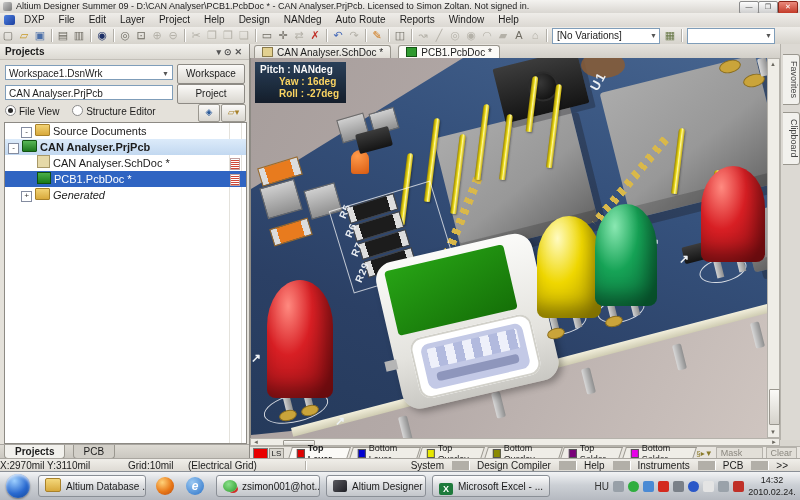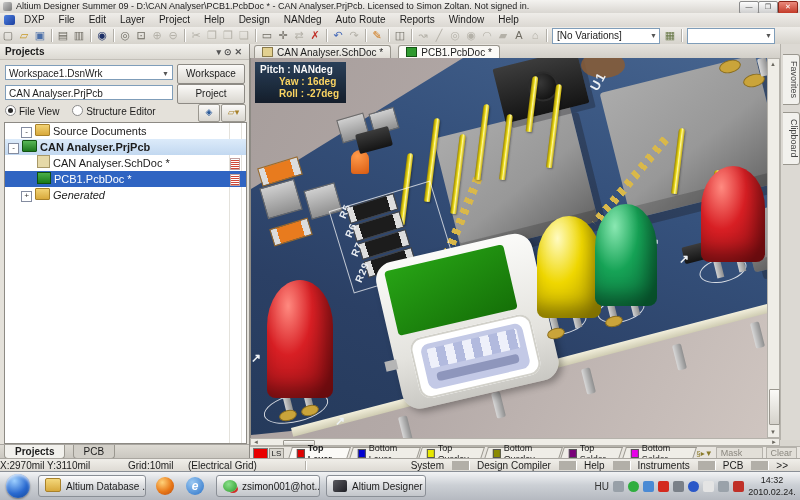--- a/index.html
+++ b/index.html
@@ -460,20 +460,21 @@
     </div>
   </div>
 
   <div class="abs" id="taskbar">
     <div id="startorb"></div>
     <div class="tkbtn" style="left:38px;width:108px;"><span class="tkico ico-folder"></span><span>Altium Database ...</span></div>
     <div class="qlico" id="ql-wmp" style="left:156px;"></div>
     <div class="qlico" id="ql-ie" style="left:186px;">e</div>
     <div class="tkbtn" style="left:216px;width:104px;"><span class="tkico ico-msn"></span><span>zsimon001@hot...</span></div>
     <div class="tkbtn" style="left:326px;width:100px;"><span class="tkico ico-altium"></span><span>Altium Designer S...</span></div>
+    <div class="tkbtn" style="left:432px;width:118px;"><span class="tkico ico-excel">X</span><span>Microsoft Excel - ...</span></div>
     <div id="tray">
       <span>HU</span>
       <span class="trayico" style="background: rgb(152, 160, 168);"></span>
       <span class="trayico" style="border-radius: 50%; background: rgb(47, 174, 63);"></span>
       <span class="trayico" style="background: rgb(74, 138, 212);"></span>
       <span class="trayico" style="background: rgb(212, 42, 30);"></span>
       <span class="trayico" style="background: rgb(122, 128, 136);"></span>
       <span class="trayico" style="border-radius: 50%; background: rgb(42, 88, 200);"></span>
       <span class="trayico" style="background: rgb(228, 228, 228);"></span>
       <span class="trayico" style="background: rgb(154, 162, 170);"></span>

